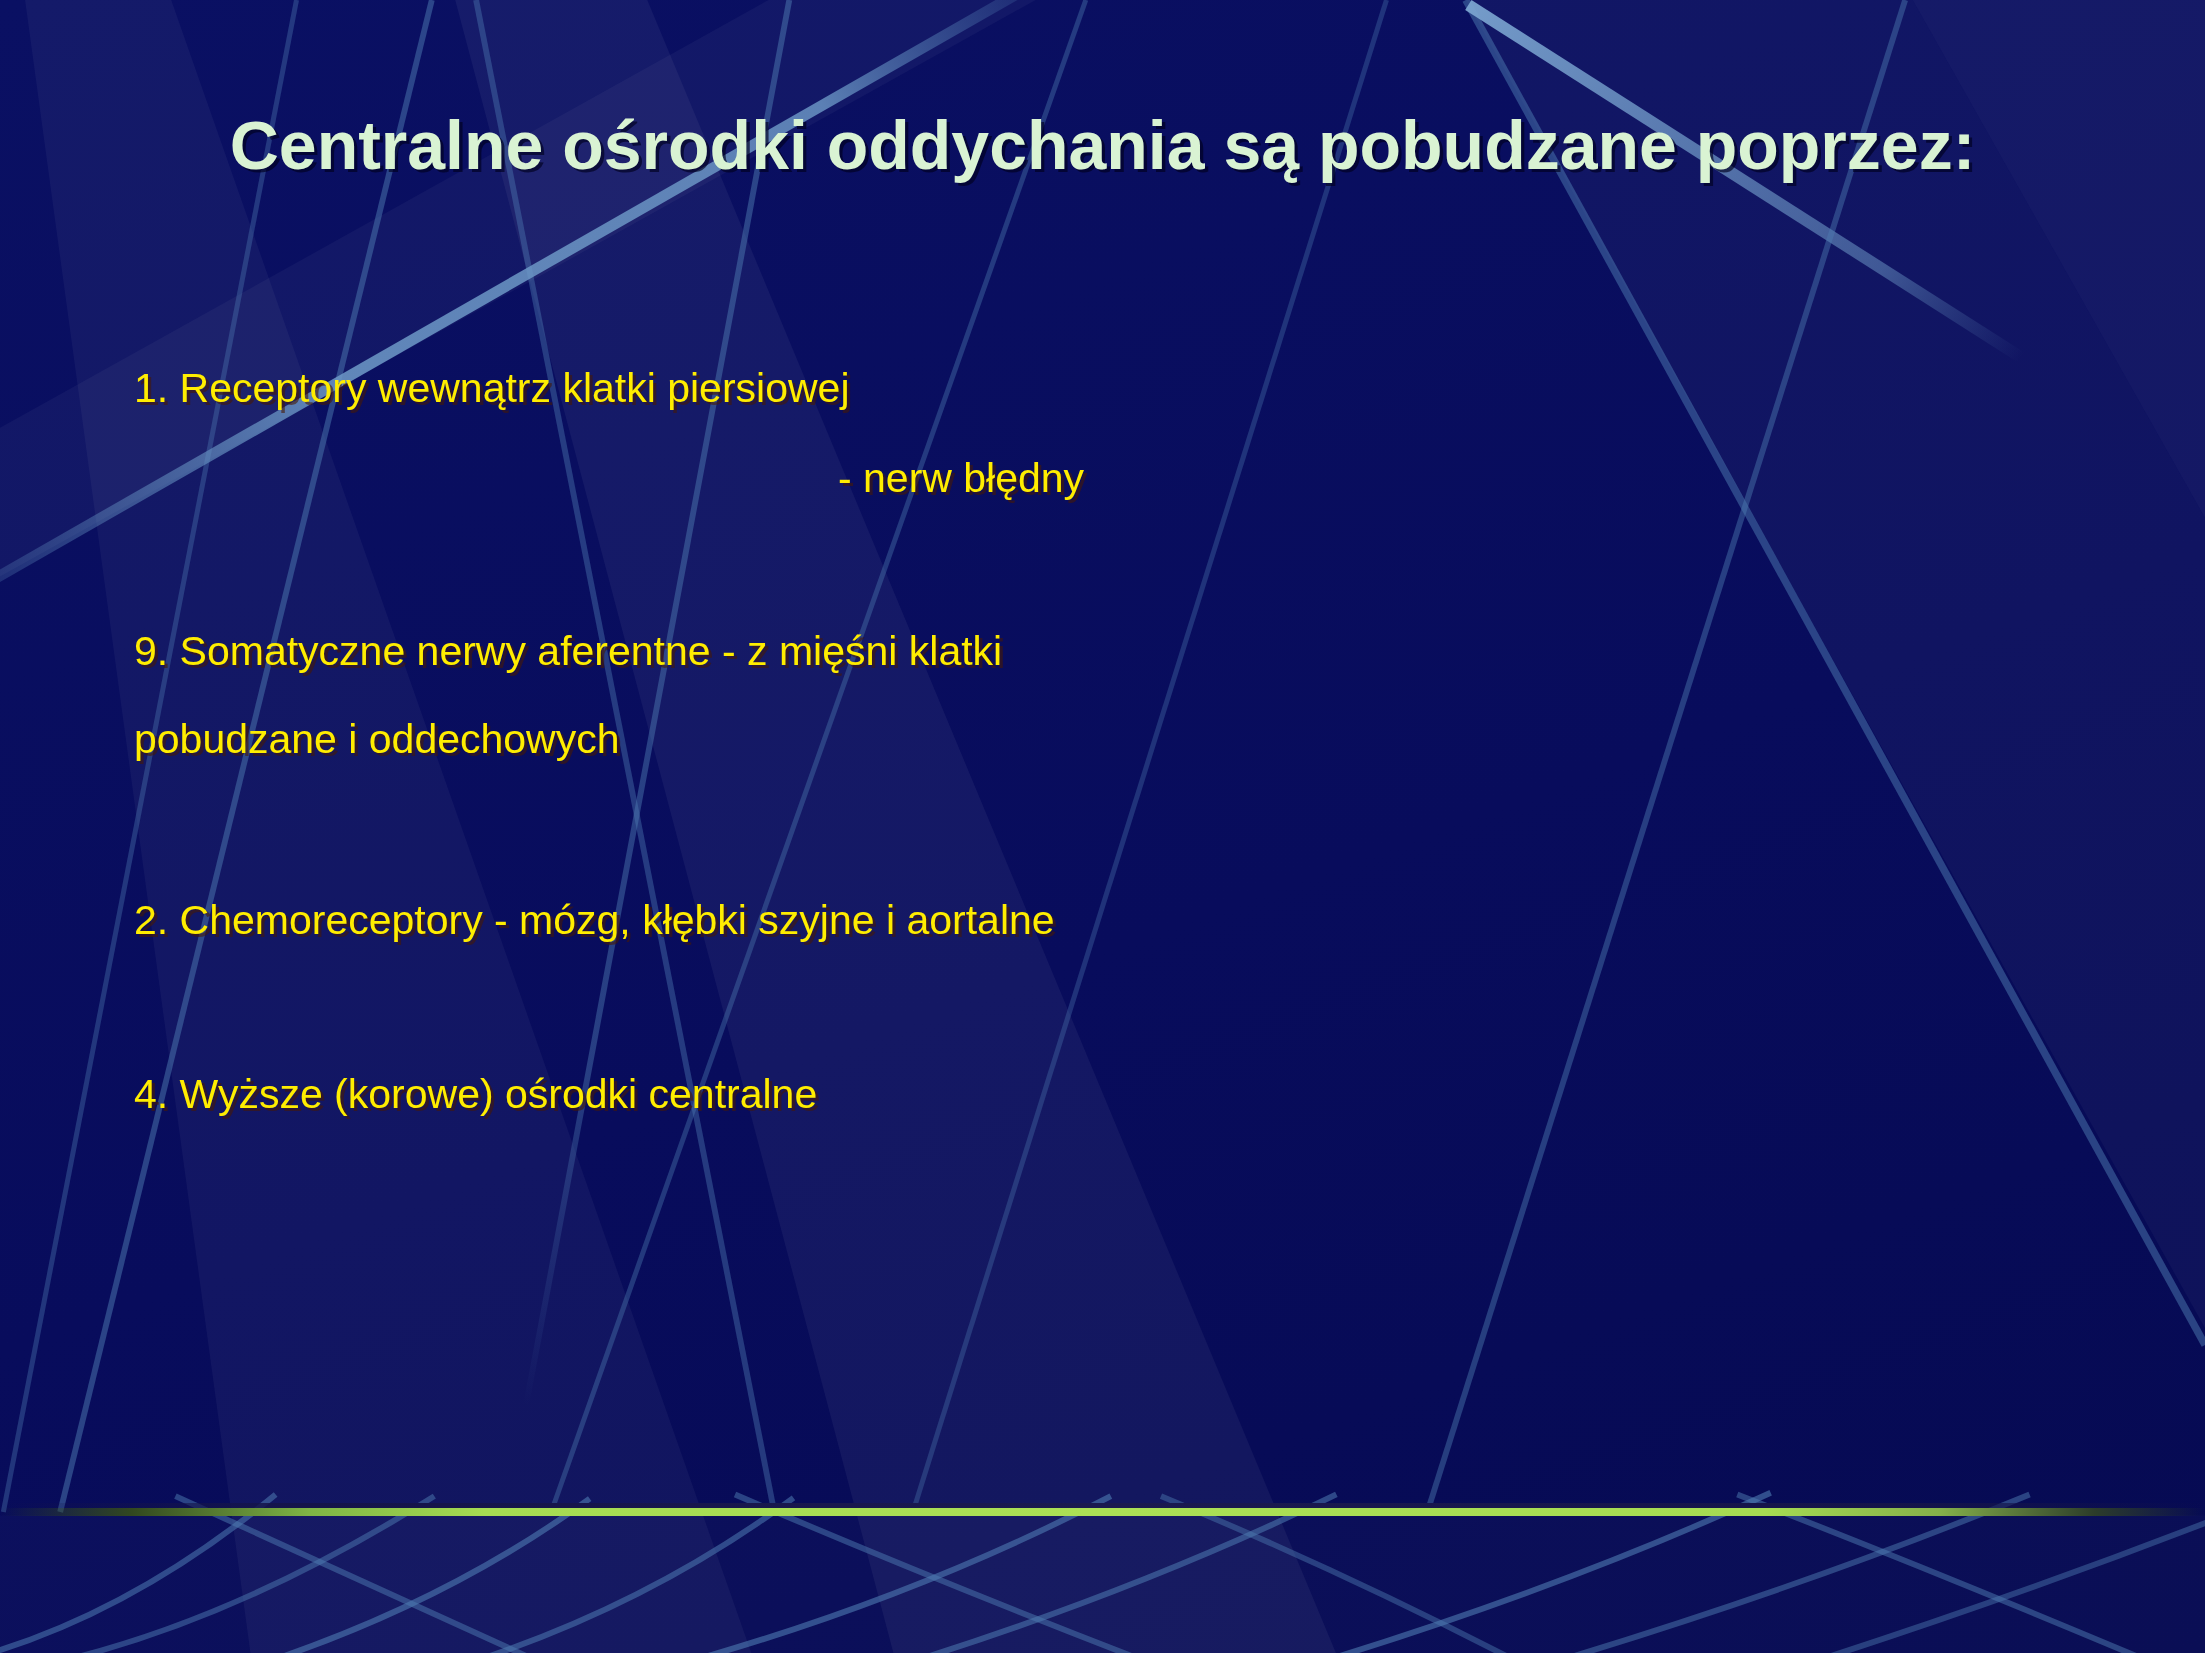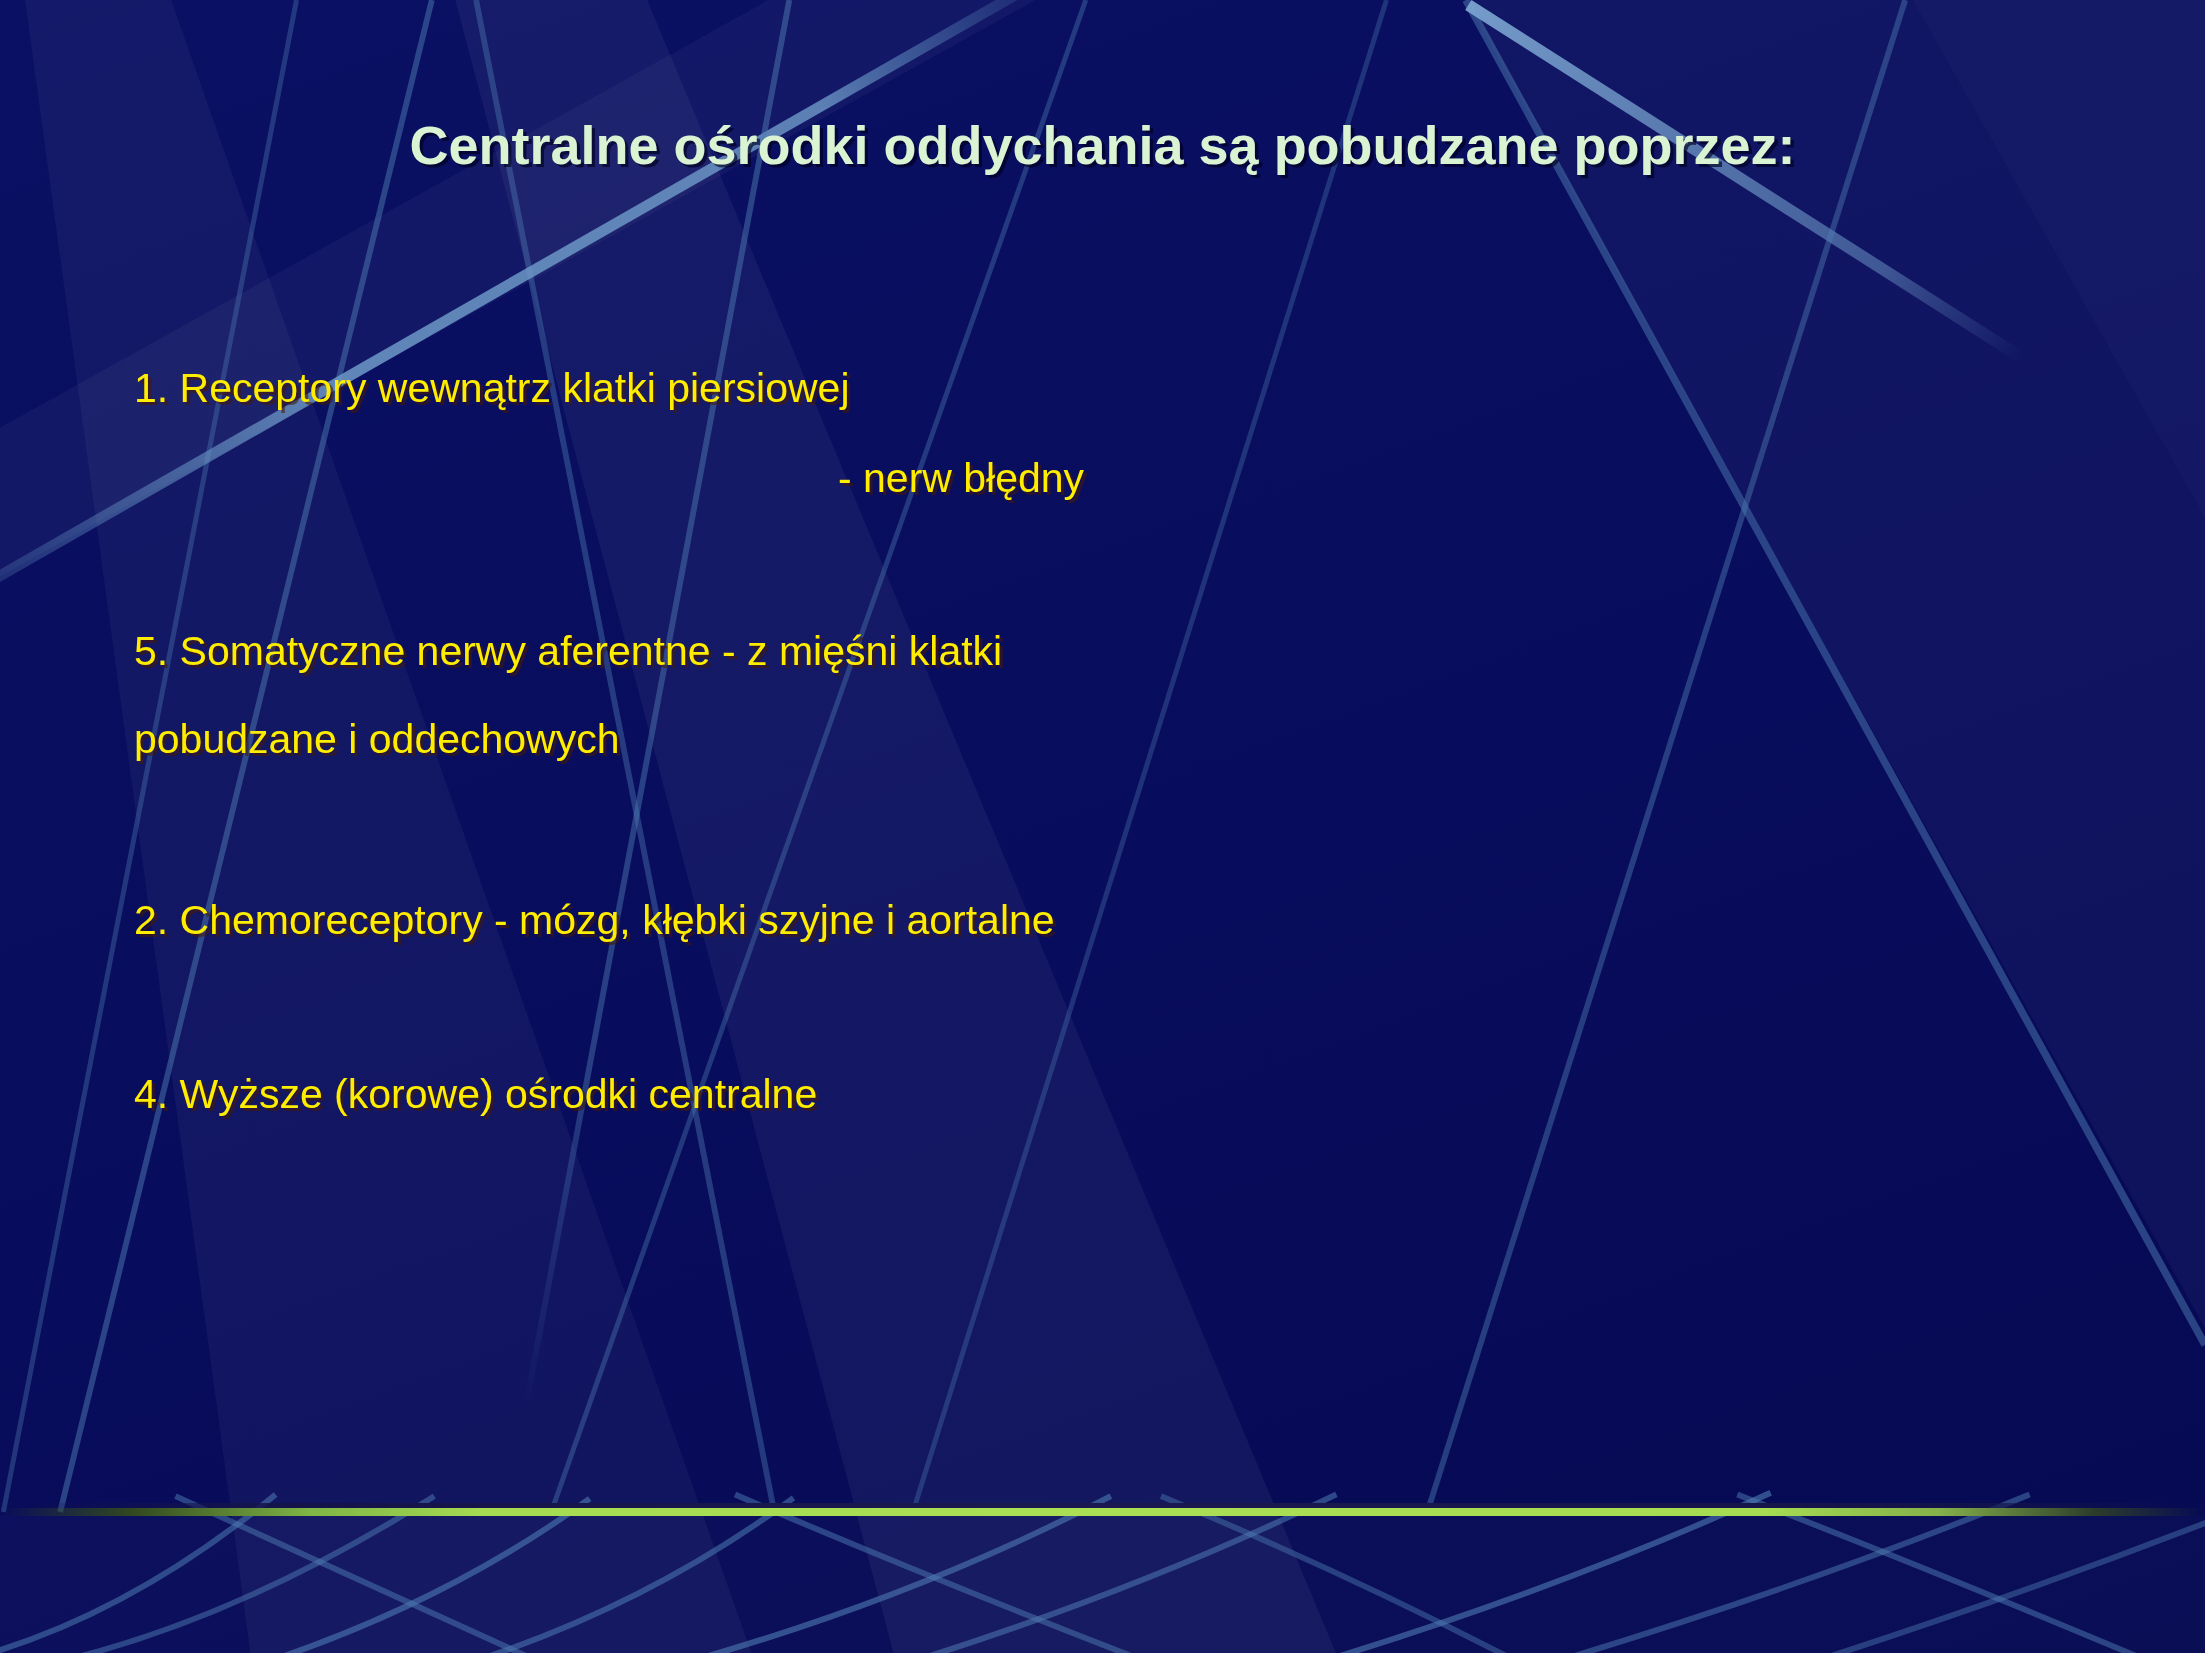--- a/index.html
+++ b/index.html
@@ -17,21 +17,21 @@
     width: 100%; height: 100%;
     display: block;
   }
   .title {
     position: absolute;
     top: 95px;
     left: 0;
     width: 100%;
     margin: 0;
     text-align: center;
-    font-size: 54px;
+    font-size: 68px;
     font-weight: bold;
     line-height: 100px;
     white-space: nowrap;
     text-shadow: 3.3px 3.3px 0 rgba(0, 0, 30, 0.65);
   }
   .line {
     position: absolute;
     font-size: 41px;
     line-height: 88px;
     white-space: nowrap;
@@ -130,19 +130,19 @@
 
   <div class="rule">
     <div class="rule-shadow"></div>
     <div class="rule-line"></div>
   </div>
 
   <h1 class="title" style="color: rgb(217, 243, 211);">Centralne ośrodki oddychania są pobudzane poprzez:</h1>
 
   <div class="line l1" style="color: rgb(255, 237, 0);">1. Receptory wewnątrz klatki piersiowej</div>
   <div class="line l2" style="color: rgb(255, 237, 0);">- nerw błędny</div>
-  <div class="line l3" style="color: rgb(255, 237, 0);">5. Somatyczne nerwy aferentne - z mięśni klatki</div>
+  <div class="line l3" style="color: rgb(255, 237, 0);">9. Somatyczne nerwy aferentne - z mięśni klatki</div>
   <div class="line l4" style="color: rgb(255, 237, 0);">pobudzane i oddechowych</div>
   <div class="line l5" style="color: rgb(255, 237, 0);">2. Chemoreceptory - mózg, kłębki szyjne i aortalne</div>
   <div class="line l6" style="color: rgb(255, 237, 0);">4. Wyższe (korowe) ośrodki centralne</div>
 
 </div>
 
 
 </body></html>

